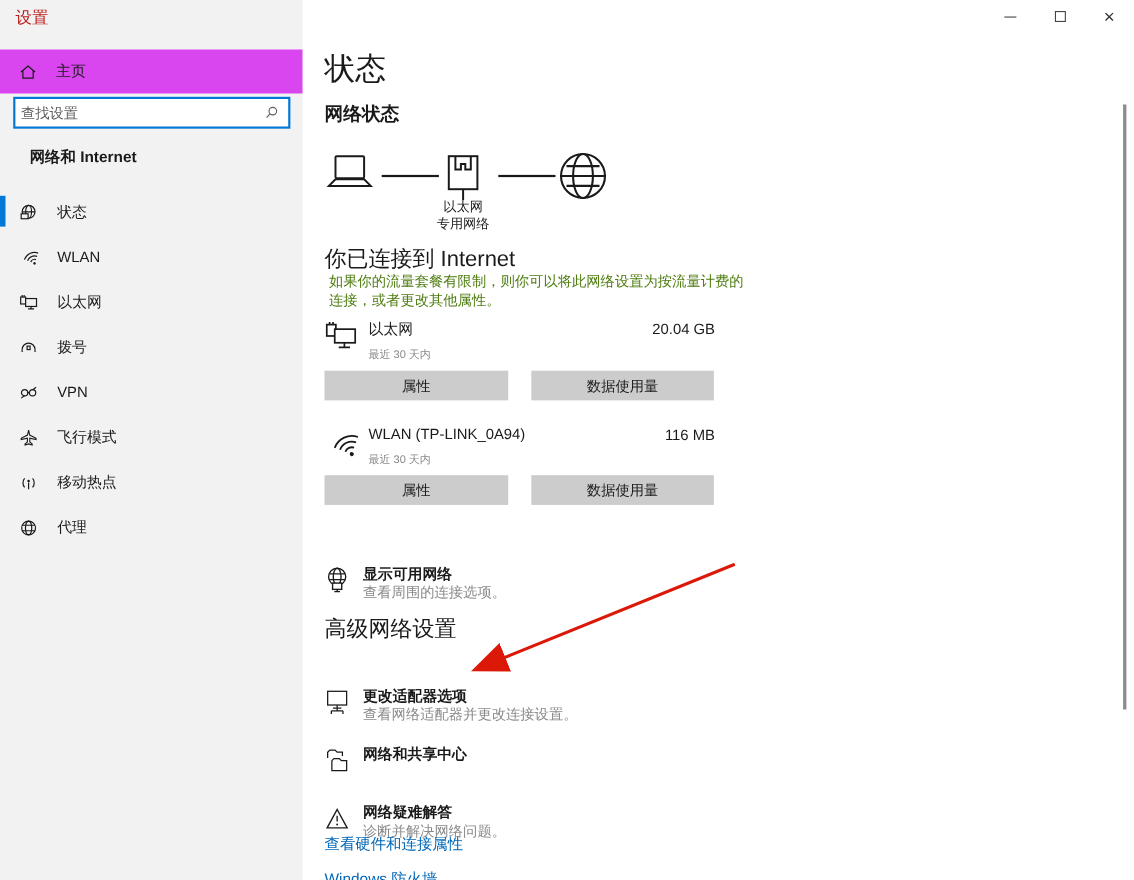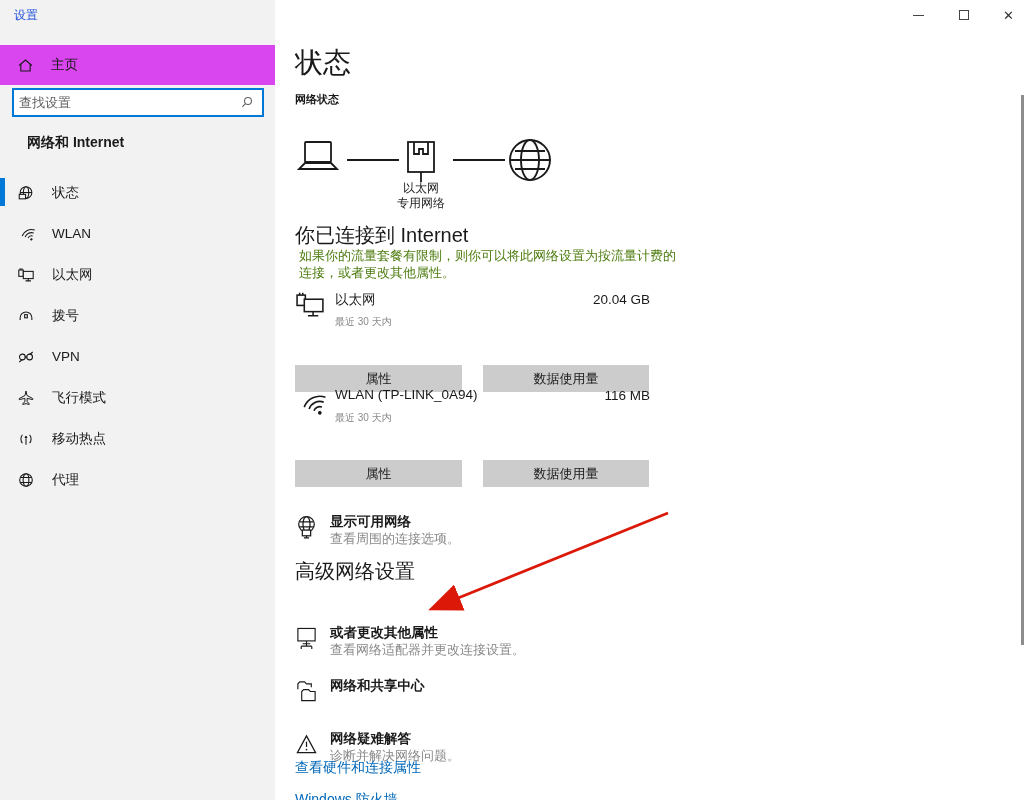--- a/index.html
+++ b/index.html
@@ -1,21 +1,21 @@
 <!DOCTYPE html>
 <html><head>
 <meta charset="utf-8">
 <style>
   * { margin:0; padding:0; box-sizing:border-box; }
   html,body { width:1031px; height:800px; overflow:hidden; }
   body { font-family:"Liberation Sans","DejaVu Sans",sans-serif; background:#ffffff; color:#1a1a1a; }
   .window { position:relative; width:1031px; height:800px; background:#ffffff; overflow:hidden; }
 
   
-  .titlebar-text { position:absolute; left:14px; top:7px; font-size:12px; color:#1d4ed8; }
+  .titlebar-text { position:absolute; left:14px; top:7px; font-size:15px; color:#b91c1c; }
   .win-controls { position:absolute; right:0; top:0; display:flex; }
   .win-btn { width:45px; height:30px; display:flex; align-items:center; justify-content:center; color:#444; }
   .min-glyph { width:11px; height:1px; background:#444; }
   .max-glyph { width:10px; height:10px; border:1px solid #444; background:transparent; }
   .close-glyph { font-size:13px; color:#333; line-height:1; }
 
   
   .sidebar { position:absolute; left:0; top:0; width:275px; height:800px; background:#f2f2f2; }
   .home-row { position:absolute; left:0; top:45px; width:275px; height:40px; background:#d946ef; display:flex; align-items:center; padding-left:17px; }
   .home-row .label { margin-left:17px; font-size:13.5px; }
@@ -26,21 +26,21 @@
   .section-title { position:absolute; left:27px; top:134px; font-size:14px; font-weight:bold; }
   .nav { position:absolute; left:0; top:172px; width:275px; }
   .nav-item { position:relative; height:41px; display:flex; align-items:center; padding-left:17px; cursor:default; }
   .nav-item .label { margin-left:17px; font-size:13.5px; }
   .sel-bar { position:absolute; left:0; top:6px; width:5px; height:28px; background:#0078d7; }
   .icn { flex:0 0 auto; display:block; }
 
   
   .main { position:absolute; left:295px; top:0; width:400px; height:800px; }
   .page-title { position:absolute; left:0; top:44px; font-size:28px; font-weight:400; }
-  .net-status-h { position:absolute; left:0; top:92px; font-size:11px; font-weight:600; }
+  .net-status-h { position:absolute; left:0; top:92px; font-size:17px; font-weight:600; }
 
   .diagram { position:absolute; left:0; top:134px; width:360px; height:80px; }
   .diagram .laptop { position:absolute; left:0; top:6px; }
   .diagram .line1 { position:absolute; left:52px; top:25px; width:52px; height:2px; background:#1a1a1a; }
   .diagram .conn { position:absolute; left:110px; top:6px; }
   .diagram .line2 { position:absolute; left:158px; top:25px; width:52px; height:2px; background:#1a1a1a; }
   .diagram .globe { position:absolute; left:212px; top:3px; }
   .diag-label { position:absolute; left:86px; width:80px; text-align:center; font-size:12px; color:#1a1a1a; }
   .diag-label.l1 { top:46px; }
   .diag-label.l2 { top:61px; }
@@ -49,21 +49,21 @@
   .connected-desc { position:absolute; left:4px; top:247px; width:382px; font-size:13px; line-height:17px; color:#4d7c0f; }
 
   .conn-row { position:absolute; left:0; width:390px; height:36px; }
   .conn-row .row-icon { position:absolute; left:0; top:1px; }
   .conn-row .name { position:absolute; left:40px; top:0; font-size:13.5px; }
   .conn-row .period { position:absolute; left:40px; top:24px; font-size:10px; color:#8a8a8a; }
   .conn-row .usage { position:absolute; right:35px; top:1px; font-size:13.5px; }
   .row-eth { top:291px; }
   .row-wlan { top:387px; }
 
-  .btn-row { position:absolute; left:0; width:355px; height:27px;margin-top:28px; }
+  .btn-row { position:absolute; left:0; width:355px; height:27px; }
   .btn-row1 { top:337px; }
   .btn-row2 { top:432px; }
   .gray-btn { position:absolute; top:0; height:27px; background:#cccccc; border:none; font-size:13px; font-family:inherit; color:#1a1a1a; cursor:default; }
   .gray-btn.b1 { left:0; width:167px; }
   .gray-btn.b2 { left:188px; width:166px; }
 
   .link-item { position:absolute; left:0;margin-top:16px; }
   .li-icon { position:absolute; left:0; top:2px; }
   .li-title { position:absolute; left:35px; top:0; font-size:13.5px; font-weight:bold; }
   .li-desc { position:absolute; left:35px; top:17px; font-size:13px; color:#8a8a8a; }
@@ -276,21 +276,21 @@
     </div>
 
     <div class="advanced-h">高级网络设置</div>
 
     <div class="link-item adv1">
       <svg class="li-icon" width="23" height="26" viewBox="0 0 24 26" fill="none" stroke="#1a1a1a" stroke-width="1.2">
         <rect x="3" y="2" width="18" height="13"></rect>
           <path d="M12 15 V18 M8 18 H16"></path>
         <path d="M12 18 V20.5 M6.5 20.5 H17.5 M6.5 20.5 V23.5 M17.5 20.5 V23.5"></path>
       </svg>
-      <span class="li-title">或者更改其他属性</span>
+      <span class="li-title">更改适配器选项</span>
       <span class="li-desc">查看网络适配器并更改连接设置。</span>
     </div>
 
     <div class="link-item adv2">
       <svg class="li-icon" width="23" height="26" viewBox="0 0 24 26" fill="none" stroke="#1a1a1a" stroke-width="1.2">
         <path d="M3 10 V4.5 L5 2.5 H10 L12 4.5 H17 V8"></path>
         <path d="M7 22 V12.5 L9 10.5 H14 L16 12.5 H21 V22 H7 Z" fill="#ffffff"></path>
       </svg>
       <span class="li-title">网络和共享中心</span>
     </div>

